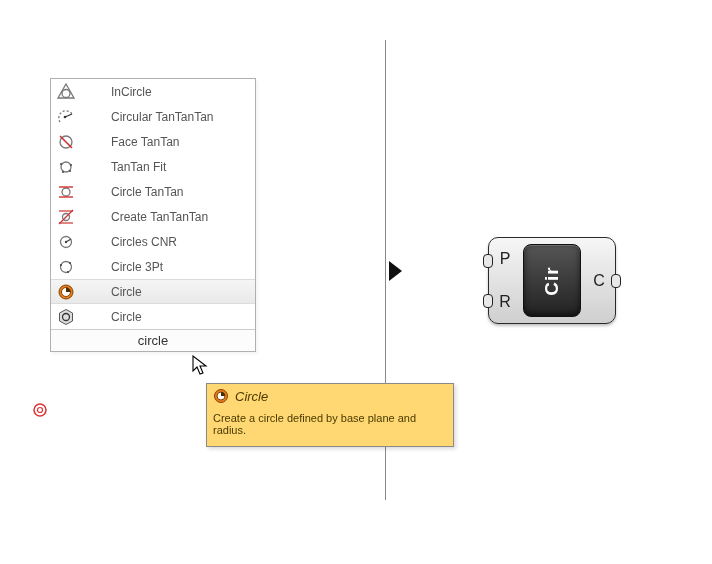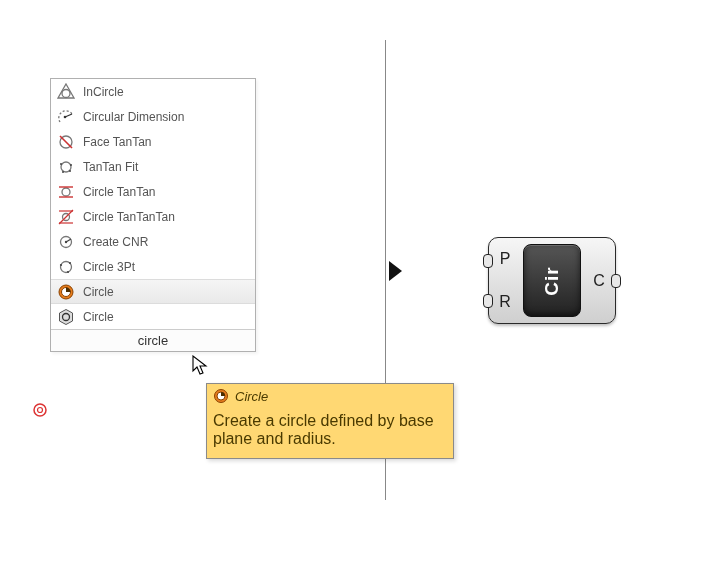--- a/index.html
+++ b/index.html
@@ -30,20 +30,21 @@
     background: #fff;
     border: 1px solid #b0b0b0;
     box-shadow: 2px 2px 3px rgba(0,0,0,0.05);
   }
   .menu-row {
     display: flex;
     align-items: center;
     height: 25px;
     padding-left: 6px;
     cursor: default;
+    gap: 28px;
   }
   .menu-row.highlighted {
     background: linear-gradient(#f5f5f5,#e9e9e9);
     border-top: 1px solid #dcdcdc;
     border-bottom: 1px solid #dcdcdc;
   }
   .menu-row .icon {
     width: 18px;
     height: 18px;
     margin-right: 8px;
@@ -96,21 +97,21 @@
     width: 16px;
     height: 16px;
     margin-right: 6px;
   }
   .tooltip-title {
     font-style: italic;
     font-size: 13px;
     color: #4a3a00;
   }
   .tooltip-desc {
-    font-size: 16px;
+    font-size: 11px;
     color: #4a3a00;
   }
   .marker {
     position: absolute;
     left: 31px;
     top: 401px;
     width: 18px;
     height: 18px;
   }
   .arrow {
@@ -197,21 +198,21 @@
     <span class="label">InCircle</span>
   </div>
   <div class="menu-row">
     <span class="icon">
       <svg viewBox="0 0 18 18">
           <path d="M3,14 A7,7 0 0,1 15,6" fill="none" stroke="#777" stroke-width="1.3" stroke-dasharray="2,2"></path>
           <line x1="8" y1="9" x2="15" y2="6" stroke="#333" stroke-width="1.3"></line>
           <circle cx="8" cy="9" r="1.3" fill="#333"></circle>
         </svg>
     </span>
-    <span class="label">Circular Dimension</span>
+    <span class="label">Circular TanTanTan</span>
   </div>
   <div class="menu-row">
     <span class="icon">
       <svg viewBox="0 0 18 18">
           <circle cx="9" cy="9" r="6" fill="none" stroke="#777" stroke-width="1.3"></circle>
           <line x1="3" y1="3" x2="15" y2="15" stroke="#c33" stroke-width="1.6"></line>
         </svg>
     </span>
     <span class="label">Face TanTan</span>
   </div>
@@ -239,31 +240,31 @@
   </div>
   <div class="menu-row">
     <span class="icon">
       <svg viewBox="0 0 18 18">
           <circle cx="9" cy="9" r="3.5" fill="none" stroke="#777" stroke-width="1.3"></circle>
           <line x1="2" y1="3" x2="16" y2="3" stroke="#c33" stroke-width="1.2"></line>
           <line x1="2" y1="15" x2="16" y2="15" stroke="#c33" stroke-width="1.2"></line>
           <line x1="2" y1="16" x2="16" y2="2" stroke="#c33" stroke-width="1.2"></line>
         </svg>
     </span>
-    <span class="label">Circle TanTanTan</span>
+    <span class="label">Create TanTanTan</span>
   </div>
   <div class="menu-row">
     <span class="icon">
       <svg viewBox="0 0 18 18">
           <circle cx="9" cy="9" r="5.5" fill="none" stroke="#777" stroke-width="1.3"></circle>
           <circle cx="9" cy="9" r="1.2" fill="#444"></circle>
           <line x1="9" y1="9" x2="14" y2="6" stroke="#444" stroke-width="1.2"></line>
         </svg>
     </span>
-    <span class="label">Create CNR</span>
+    <span class="label">Circles CNR</span>
   </div>
   <div class="menu-row">
     <span class="icon">
       <svg viewBox="0 0 18 18">
           <circle cx="9" cy="9" r="5.5" fill="none" stroke="#777" stroke-width="1.3"></circle>
           <circle cx="4" cy="7" r="1.1" fill="#444"></circle>
           <circle cx="13" cy="5" r="1.1" fill="#444"></circle>
           <circle cx="11" cy="14" r="1.1" fill="#444"></circle>
         </svg>
     </span>

